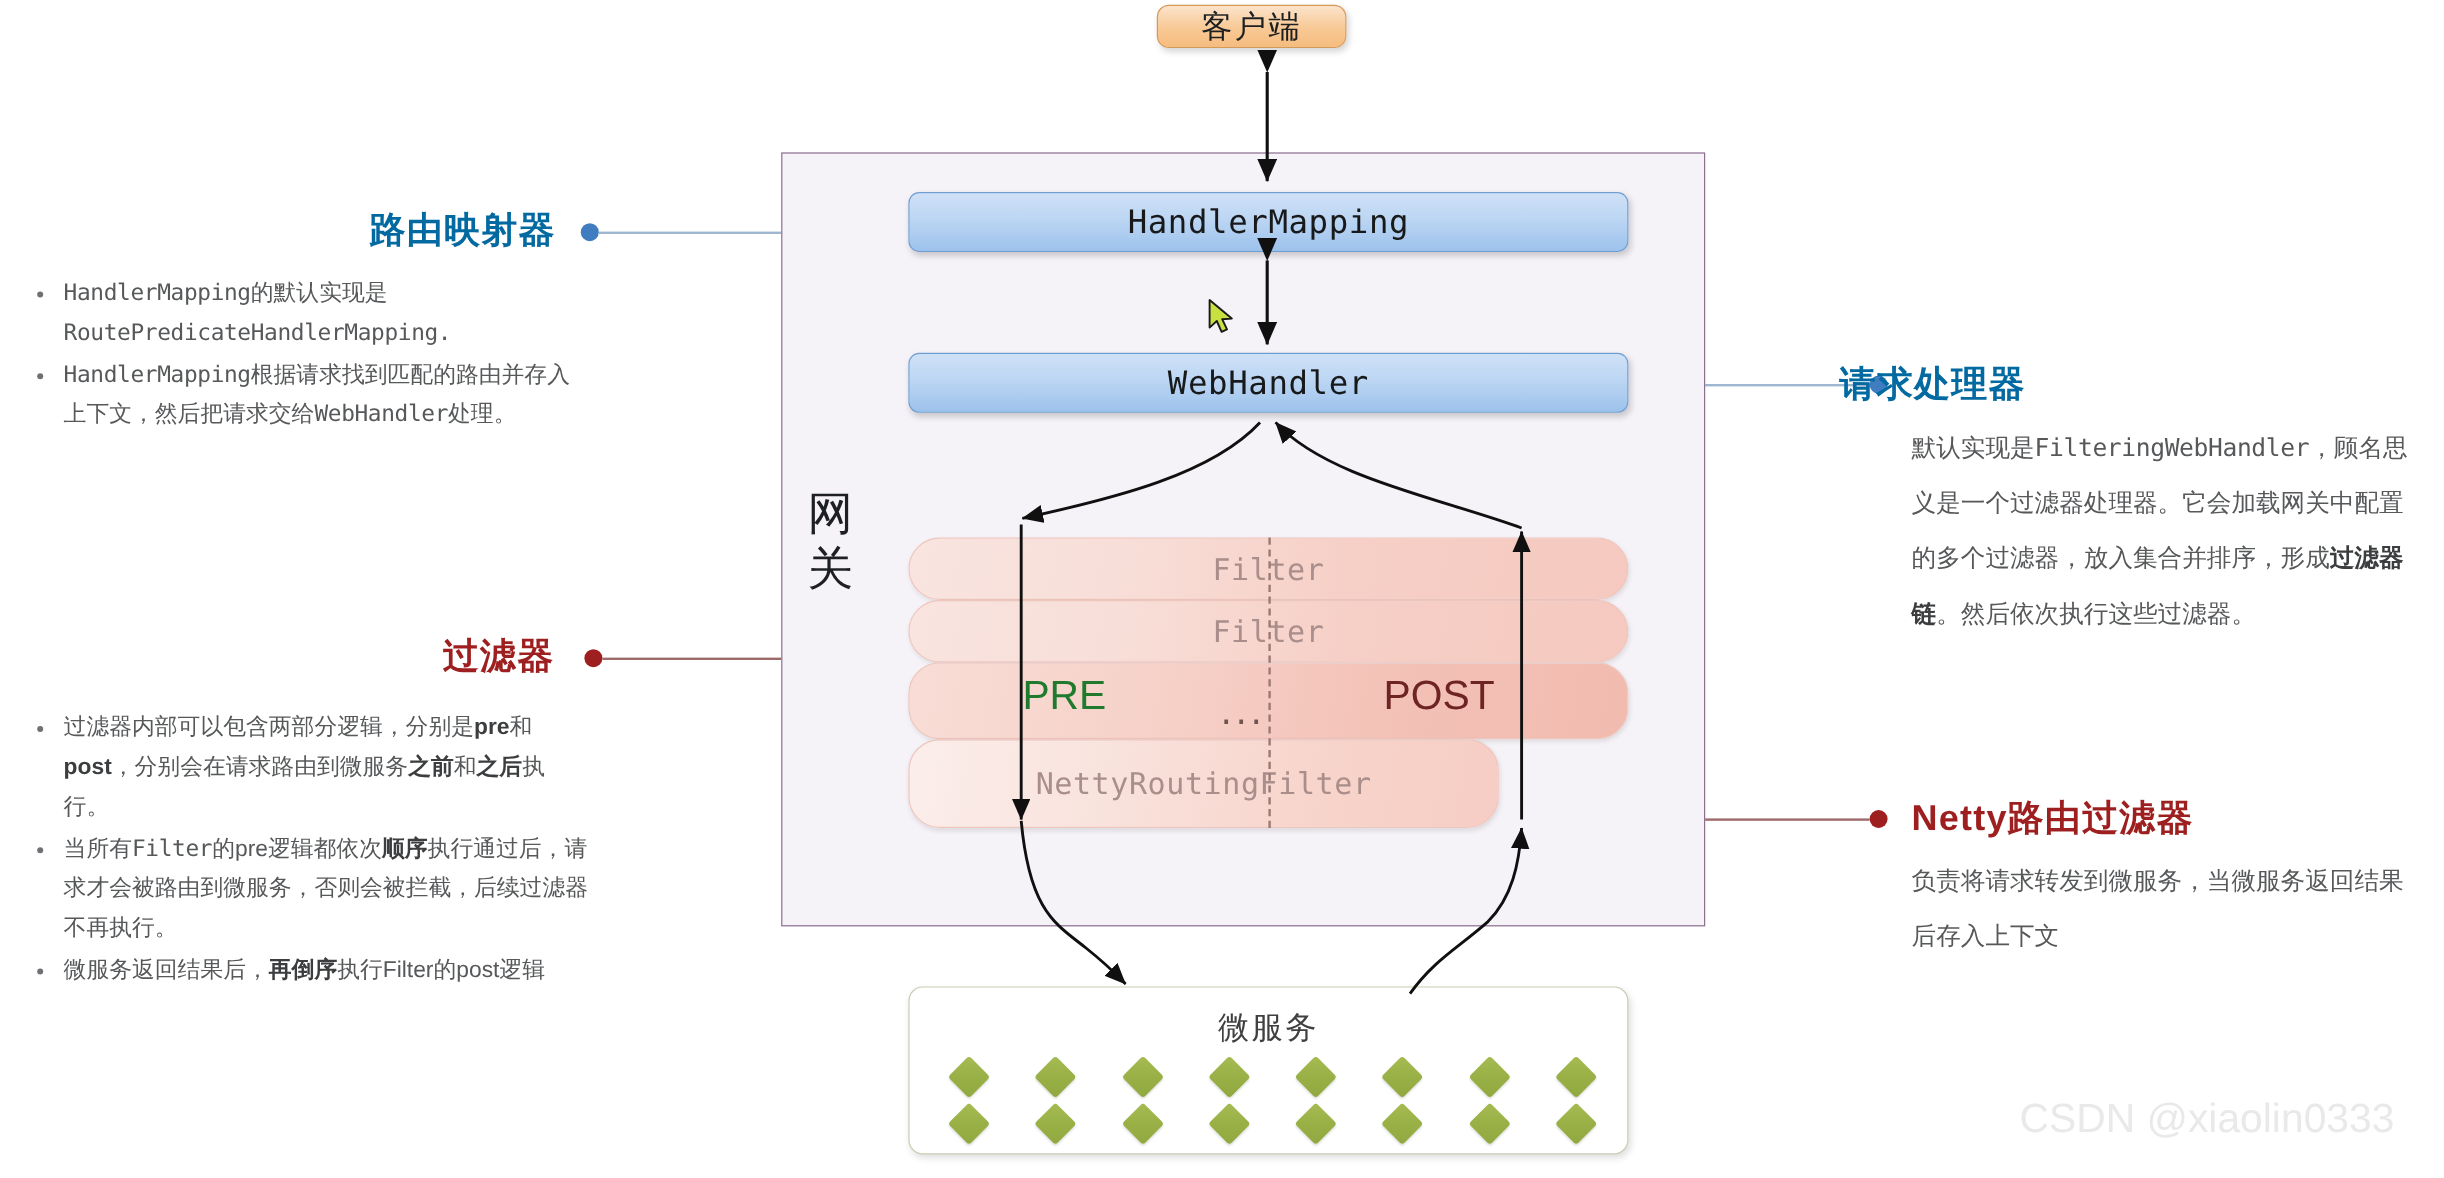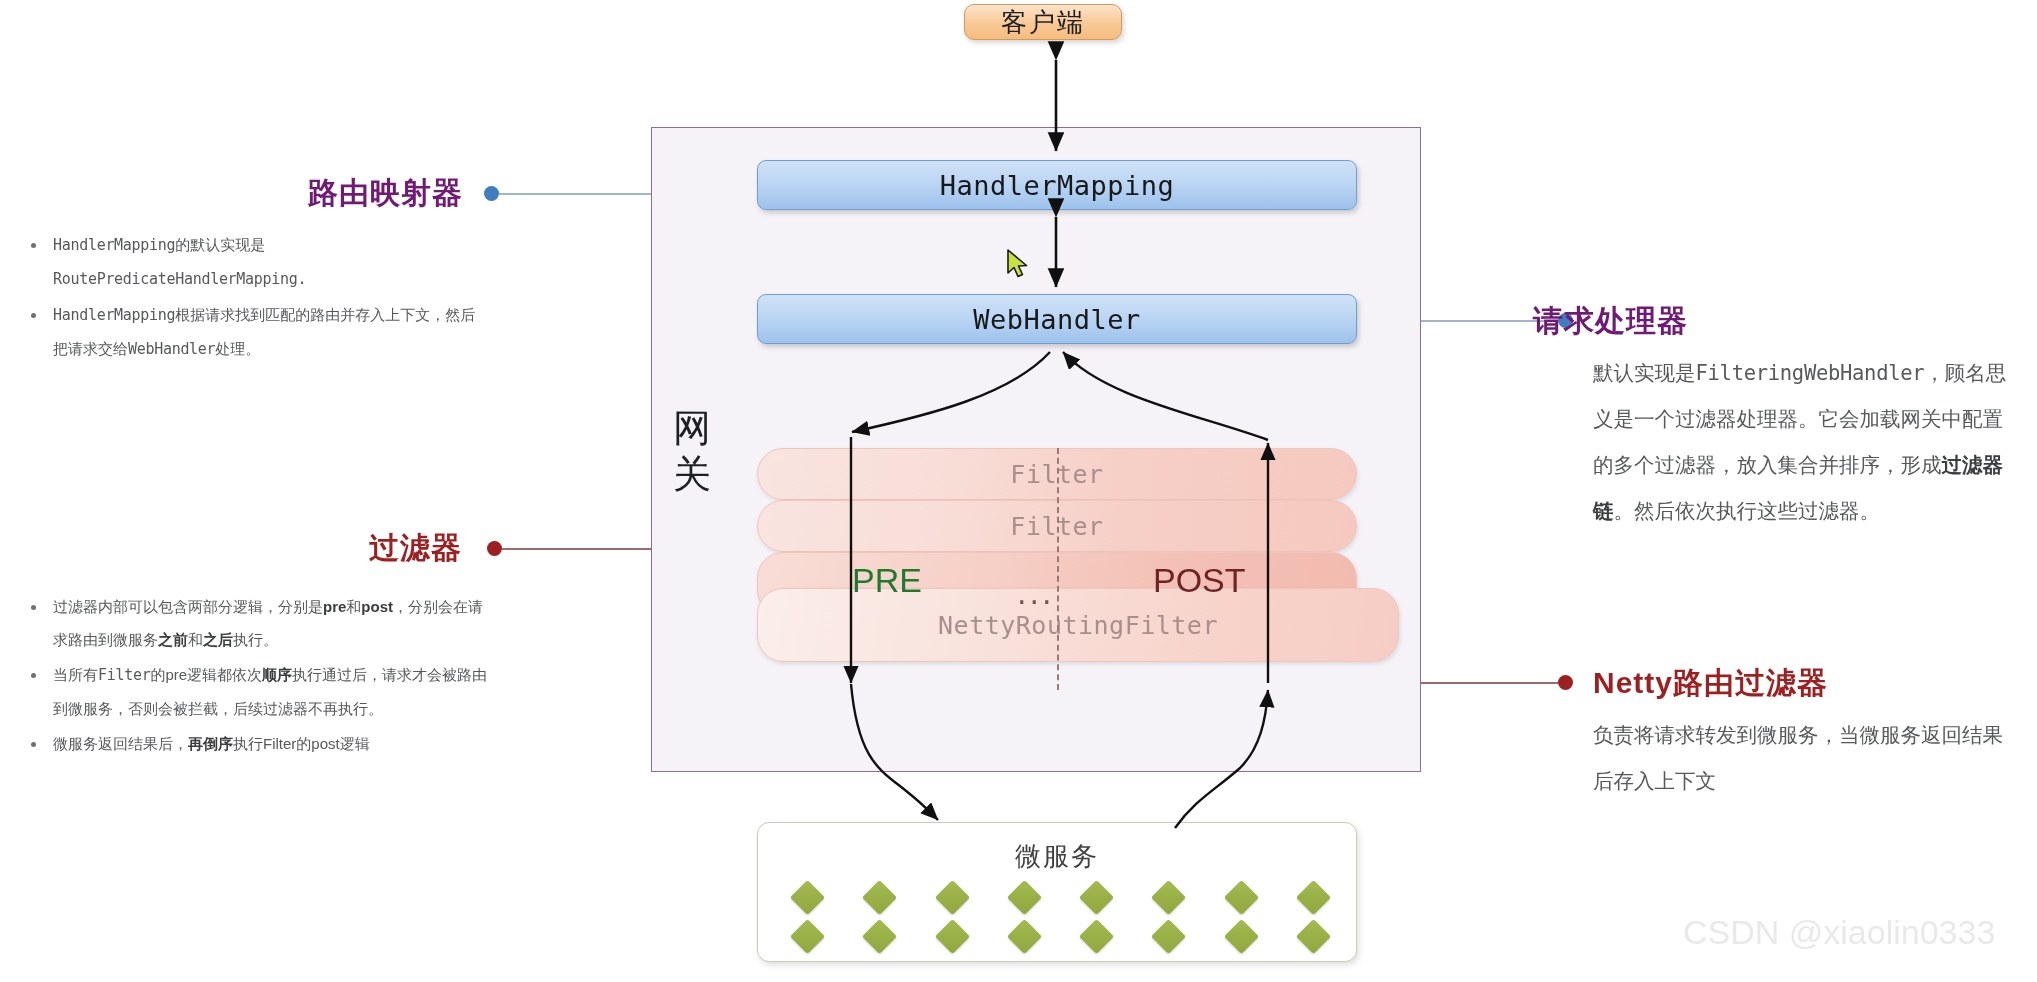--- a/index.html
+++ b/index.html
@@ -16,21 +16,21 @@
   .abs{position:absolute;}
 
   
   .callout-title{
     font-weight:bold;
     font-size:30px;
     letter-spacing:1px;
     white-space:nowrap;
     line-height:1;
   }
-  .callout-title.blue{color:#701a75;}
+  .callout-title.blue{color:#0369a1;}
   .callout-title.red{color:#9e1f1f;}
 
   .dot{
     position:absolute;
     width:15px;height:15px;border-radius:50%;
   }
   .dot.blue{background:#3f7cc0;}
   .dot.red{background:#9e1f1f;}
 
   .leader{
@@ -42,21 +42,21 @@
   .para{
     font-size:20.5px;
     line-height:46px;
     color:#56585a;
   }
   .bullets{list-style:none;margin:0;padding:0;}
   .bullets li{
     position:relative;
     padding-left:33px;
     margin-bottom:2px;
-    font-size:15px;
+    font-size:19px;
     line-height:33px;
     color:#56585a;
   }
   .bullets li:before{
     content:"";
     position:absolute;left:11px;top:15px;
     width:5px;height:5px;border-radius:50%;
     background:#6e7073;
   }
   .mono{font-family:"DejaVu Sans Mono", monospace;letter-spacing:-0.3px;}
@@ -115,21 +115,21 @@
   .filter-node{
     border-radius:26px;
     border:1px solid #efc6bd;
     box-shadow:1px 2px 4px rgba(0,0,0,.10);
     background:linear-gradient(100deg,#f9e4df 0%,#f8ded8 30%,#f6cfc6 62%,#f5c9bf 100%);
   }
   .filter-node .node-label{font-size:25px;color:#a98e8b;}
   #filter-1{left:757px;top:448px;width:600px;height:52px;}
   #filter-2{left:757px;top:500px;width:600px;height:52px;}
   #filter-3{left:757px;top:552px;width:600px;height:64px;}
-  #filter-4{left:757px;top:588px;width:642px;height:74px;text-align:right;}
+  #filter-4{left:757px;top:616px;width:492px;height:74px;text-align:right;}
   #filter-3{background:linear-gradient(100deg,#f8ddd6 0%,#f6d1c8 35%,#f3c0b5 70%,#f2bbb0 100%);}
   #filter-4{background:linear-gradient(100deg,#fbeeeb 0%,#f9e2dc 35%,#f7d3ca 72%,#f6cdc4 100%);}
 
   #pre-label{
     position:absolute;left:852px;top:561px;
     font-size:34px;color:#1f7a2e;font-family:"Liberation Sans",sans-serif;
   }
   #post-label{
     position:absolute;left:1153px;top:561px;
     font-size:34px;color:#6e2424;font-family:"Liberation Sans",sans-serif;

